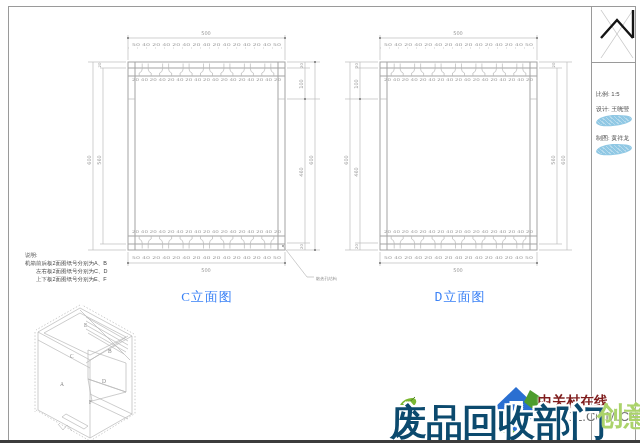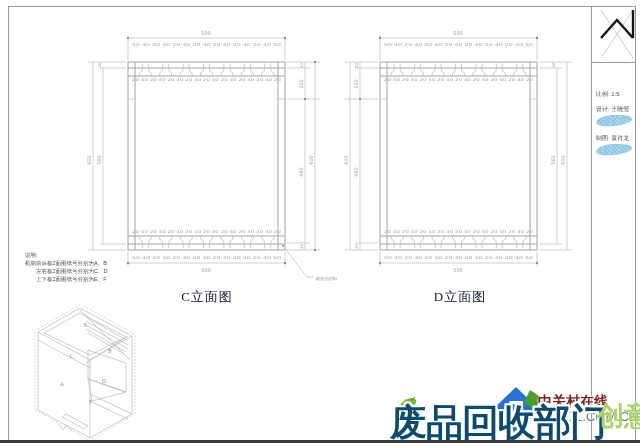--- a/index.html
+++ b/index.html
@@ -16,21 +16,21 @@
   .ln{stroke:#a3a3a3;stroke-width:1;fill:none;}
   .thin{stroke:#b8b8b8;stroke-width:.7;fill:none;}
   .dim{stroke:#bcbcbc;stroke-width:.7;fill:none;}
   .dot{fill:#8f8f8f;}
   text.dtx{fill:#979797;font-size:5px;font-family:"DejaVu Sans",sans-serif;}
   text.drow{fill:#9d9d9d;font-size:3.8px;font-family:"DejaVu Sans",sans-serif;}
   text.iso-l{fill:#8a8a8a;font-size:5.5px;font-family:"Liberation Serif",serif;}
   text.callout-t{fill:#8a8a8a;font-size:4.2px;}
 
   .dwg-title{position:absolute;width:110px;text-align:center;font-family:"Liberation Serif",serif;
-             font-size:13px;color:#0f172a;letter-spacing:1px;}
+             font-size:13px;color:#3b82f6;letter-spacing:1px;}
   .notes{position:absolute;left:25px;top:251px;font-size:5.5px;line-height:8px;color:#4a4a4a;}
   .notes p{margin:0;}
   .notes p.ind{padding-left:11px;}
 
   
   .tb-text{position:absolute;left:596px;font-size:6px;color:#4e4e4e;white-space:nowrap;}
   .scribble{position:absolute;left:596px;width:36px;height:11px;background:#85c3e2;
             border-radius:46% 54% 60% 40%/60% 45% 55% 40%;transform:rotate(-4deg);opacity:.9;}
   .scribble:after{content:"";position:absolute;inset:1px;border-radius:inherit;
             background:repeating-linear-gradient(45deg,rgba(255,255,255,.35) 0 1px,transparent 1px 3px);}
@@ -167,21 +167,21 @@
     </g>
 
     <g transform="translate(600,8)">
       <path d="M1,2 L33,50 M33,2 L1,50" stroke="#cfcfcf" stroke-width="1" fill="none"></path>
       <path d="M1,30 L17,12 L33,30" stroke="#151515" stroke-width="2.4" fill="none"></path>
       <path d="M33,2 V30" stroke="#151515" stroke-width="2.4" fill="none"></path>
     </g>
   </svg>
 
   <div class="dwg-title" style="left:152px;top:288px;">C立面图</div>
-  <div class="dwg-title" style="left:405px;top:288px;">D立面图</div>
+  <div class="dwg-title" style="left:405px;top:288px;font-family:Liberation Mono, monospace;">D立面图</div>
 
   <div class="notes">
     <p>说明:</p>
     <p>机箱前后板2面图纸号分别为A、B</p>
     <p class="ind">左右板2面图纸号分别为C、D</p>
     <p class="ind">上下板2面图纸号分别为E、F</p>
   </div>
 
   <div class="tb-text" style="top:90px;">
     <span>比例:</span>

